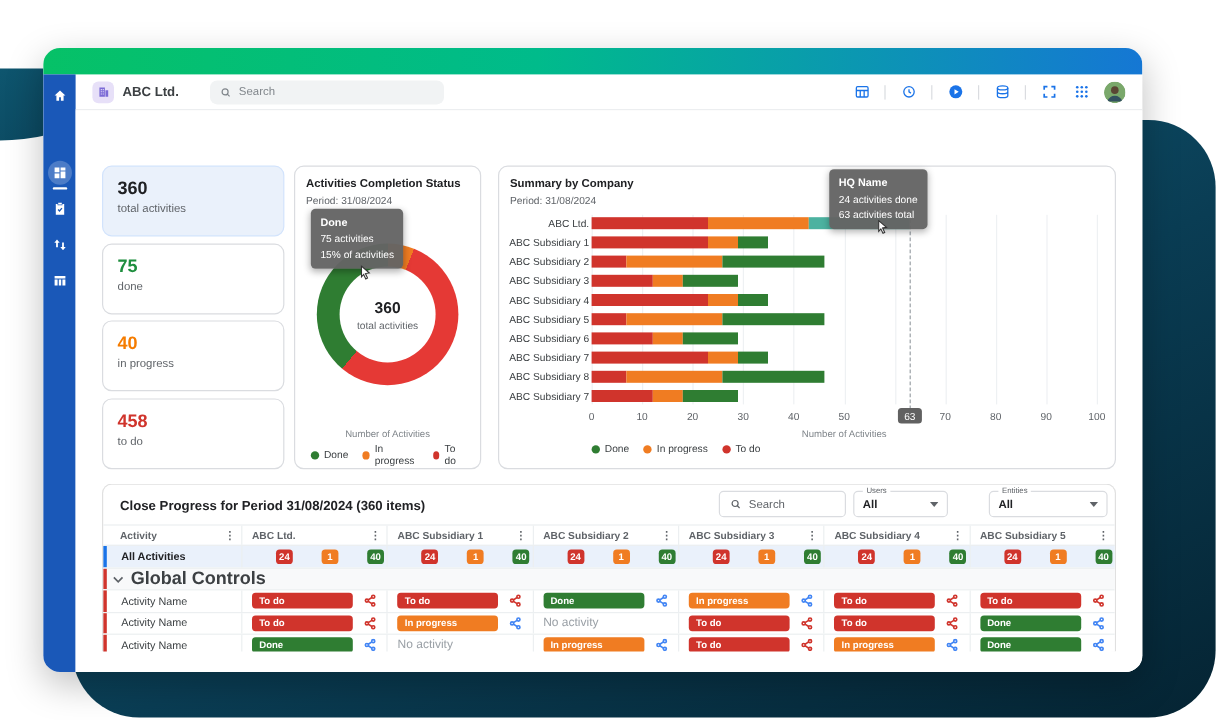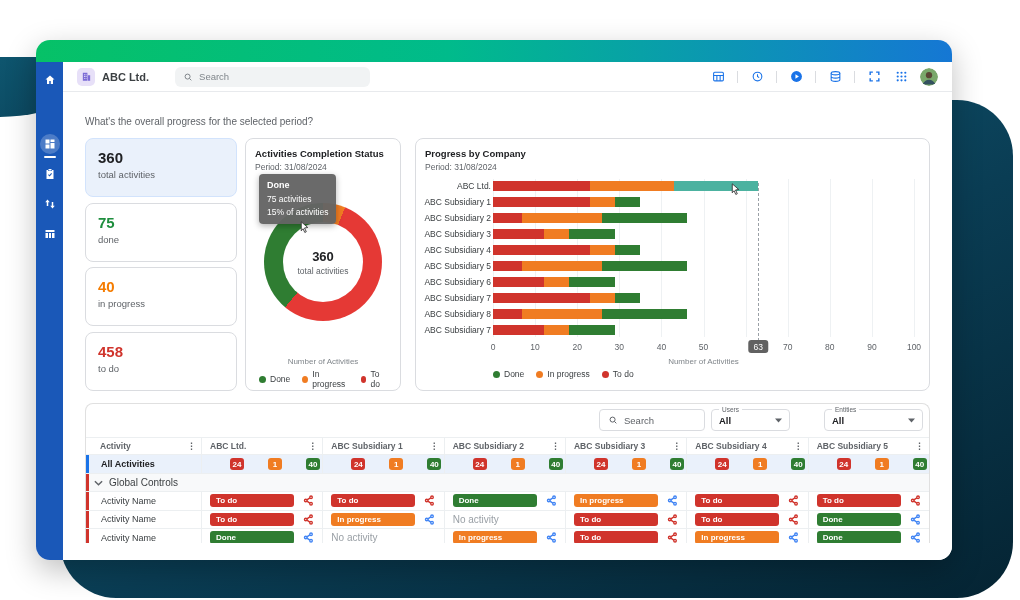--- a/index.html
+++ b/index.html
@@ -113,21 +113,21 @@
   .g-row { display:flex; border-top:1px solid #eceff1; position:relative; }
   .g-cell { display:flex; align-items:center; border-left:1px solid #eceff1; overflow:hidden; }
   .g-cell:first-child { border-left:none; }
   .col-activity { width:115px; flex:0 0 115px; padding-left:14px; }
   .col-co { flex:1; padding-left:8px; }
   .g-head { height:17px; }
   .g-head .g-cell { font-size:8.5px; font-weight:bold; color:#5f6368; }
   .kebab { margin-left:auto; margin-right:5px; color:#5f6368; font-size:9px; line-height:1; }
   .row-stripe { position:absolute; left:0; top:0; bottom:0; width:3px; }
   .summary-row { height:19px; background:#eaf1fb; font-size:9px; font-weight:bold; color:#202124; }
-  .group-row { height:18px; background:#f8f9fa; font-size:10px; font-weight:normal; color:#3c4043; }
+  .group-row { height:18px; background:#f8f9fa; font-size:15px; font-weight:bold; color:#3c4043; }
   .group-row .chev { margin-right:6px; display:flex; }
   .data-row { height:18.5px; font-size:9px; color:#3c4043; background:#fff; }
   .badge { display:inline-flex; align-items:center; justify-content:center; height:12px; min-width:14px; padding:0 4px;
            border-radius:3px; color:#fff; font-size:8px; font-weight:bold; margin-right:4px;margin-left:20px; }
   .status-btn { width:84px; height:13px; border-radius:3px; color:#fff; font-size:8px; font-weight:bold;
                 display:flex; align-items:center; padding-left:6px; }
   .no-activity { font-size:10px; color:#9aa0a6; }
   .share-ic { width:11px; height:11px; margin-left:9px; }
 </style>
 </head>
@@ -240,21 +240,20 @@
                   <circle cx="12" cy="12" r="12" fill="#7aa86b"></circle>
                   <circle cx="12" cy="9.5" r="4.2" fill="#5a4634"></circle>
                   <path d="M3.5 22c1.6-4.2 4.8-6.3 8.5-6.3s6.9 2.1 8.5 6.3z" fill="#33515f"></path>
                 </svg>
             </div>
           </div>
         </div>
 
 
         <div class="content">
-          <div class="page-sub">What's the overall progress for the selected period?</div>
 
           <div id="stats-container">
               <div class="stat-card selected" style="top: 46px;">
                 <div class="stat-value" style="color:#202124">360</div>
                 <div class="stat-label">total activities</div>
               </div>
               <div class="stat-card" style="top: 110.7px;">
                 <div class="stat-value" style="color:#1e8e3e">75</div>
                 <div class="stat-label">done</div>
               </div>
@@ -288,21 +287,21 @@
               <b>Done</b>
               <span>75 activities</span><br>
               <span>15% of activities</span>
             </div>
             <svg class="cursor-icon" style="left:52px; top:82px;" viewBox="0 0 16 16">
                 <path d="M4 1l8 7-4 .6 2.2 4.6-1.8.9-2.2-4.6L4 12z" fill="#fff" stroke="#333" stroke-width="1.1"></path>
               </svg>
           </div>
 
           <div class="chart-card" id="bar-card" style="left:352px; top:46px; width:515px; height:253px;">
-            <div class="cc-title">Progress by Company</div>
+            <div class="cc-title">Summary by Company</div>
             <div class="cc-period">Period: 31/08/2024</div>
             <div id="bar-labels">
                 <div class="bar-label" style="left: 3px; top: 42px;">ABC Ltd.</div>
                 <div class="bar-label" style="left: 3px; top: 58px;">ABC Subsidiary 1</div>
                 <div class="bar-label" style="left: 3px; top: 74px;">ABC Subsidiary 2</div>
                 <div class="bar-label" style="left: 3px; top: 90px;">ABC Subsidiary 3</div>
                 <div class="bar-label" style="left: 3px; top: 106px;">ABC Subsidiary 4</div>
                 <div class="bar-label" style="left: 3px; top: 122px;">ABC Subsidiary 5</div>
                 <div class="bar-label" style="left: 3px; top: 138px;">ABC Subsidiary 6</div>
                 <div class="bar-label" style="left: 3px; top: 154px;">ABC Subsidiary 7</div>
@@ -384,27 +383,33 @@
                 <div class="tick" style="left: 455.9px; top: 203px;">90</div>
                 <div class="tick" style="left: 498px; top: 203px;">100</div>
                 <div class="tick-badge" style="left: 342.23px; top: 201px;">63</div>
               </div>
             <div class="cc-caption" style="top:218px; left:77px; width:421px;">Number of Activities</div>
             <div class="legend" id="bar-legend" style="left:77px; top:230px;">
                 <div class="li"><span class="dot" style="background:#2f7d32"></span>Done</div>
                 <div class="li"><span class="dot" style="background:#f07c22"></span>In progress</div>
                 <div class="li"><span class="dot" style="background:#d0342c"></span>To do</div>
               </div>
+            <div class="tooltip" style="left:275px; top:2px;">
+              <b>HQ Name</b>
+              <span>24 activities done</span><br>
+              <span>63 activities total</span>
+            </div>
             <svg class="cursor-icon" style="left:313px; top:44px;" viewBox="0 0 16 16">
                 <path d="M4 1l8 7-4 .6 2.2 4.6-1.8.9-2.2-4.6L4 12z" fill="#fff" stroke="#333" stroke-width="1.1"></path>
               </svg>
           <div class="marker-line" style="left: 342.23px; top: 44px; height: 158px;"></div>
             </div>
 
           <div class="table-card">
+            <div class="tc-title">Close Progress for Period 31/08/2024 (360 items)</div>
             <div class="tc-search">
               <svg viewBox="0 0 24 24" fill="none" stroke="#5f6368" stroke-width="2.4">
                   <circle cx="11" cy="11" r="6"></circle>
                   <path d="M15.5 15.5L20 20"></path>
                 </svg>
               <span>Search</span>
             </div>
             <div class="tc-select" style="left:625px; width:79px;">
               <span class="flabel">Users</span>
               <span class="val">All</span>

